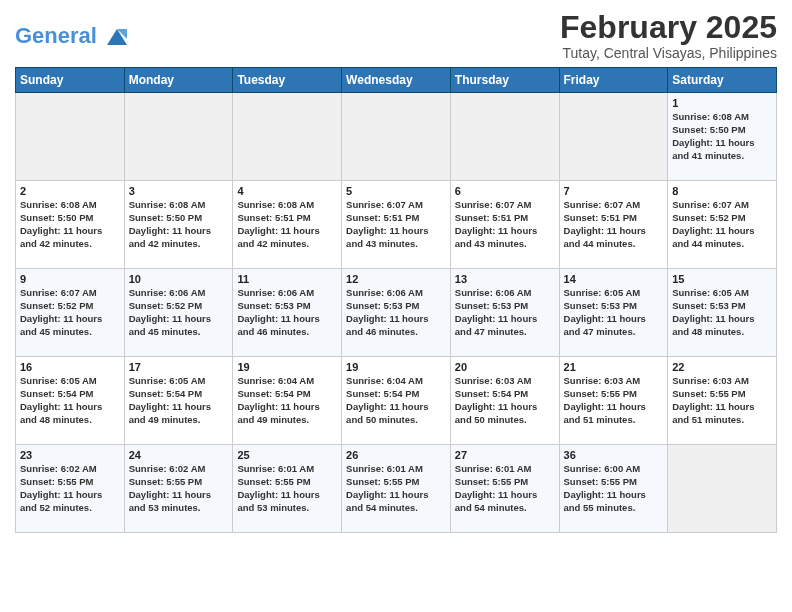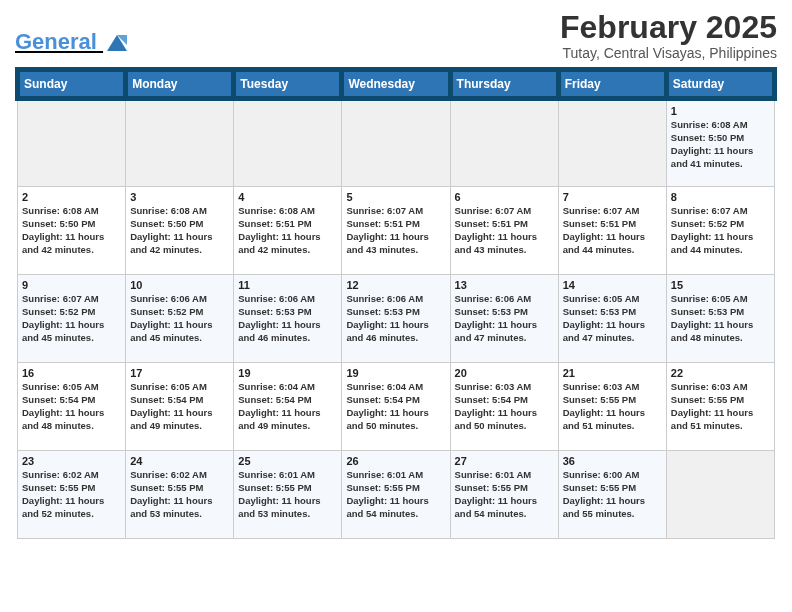--- a/index.html
+++ b/index.html
@@ -12,22 +12,21 @@
     }
     .header {
       display: flex;
       align-items: flex-start;
       justify-content: space-between;
       margin-bottom: 6px;
     }
     .logo {
       display: flex;
       align-items: flex-start;
-      margin-top: 20px;
-      text-decoration: underline;
+      margin-top: 14px;
     }
     .logo-text {
       font-size: 22px;
       font-weight: bold;
       color: #333;
       line-height: 1.1;
     }
     .logo-text span {
       color: #4a90d9;
     }
@@ -55,21 +54,21 @@
       border-collapse: collapse;
       table-layout: fixed;
     }
     .calendar th {
       background: #2e75b6;
       color: #fff;
       font-size: 12px;
       font-weight: bold;
       padding: 5px 4px;
       text-align: left;
-      border: 5px solid #0c4a6e;
+      border: 1px solid #0c4a6e;
     }
     .calendar td {
       border: 1px solid #ccc;
       vertical-align: top;
       padding: 4px 4px;
       height: 88px;
       font-size: 10px;
       color: #333;
       background: #fff;
     }

